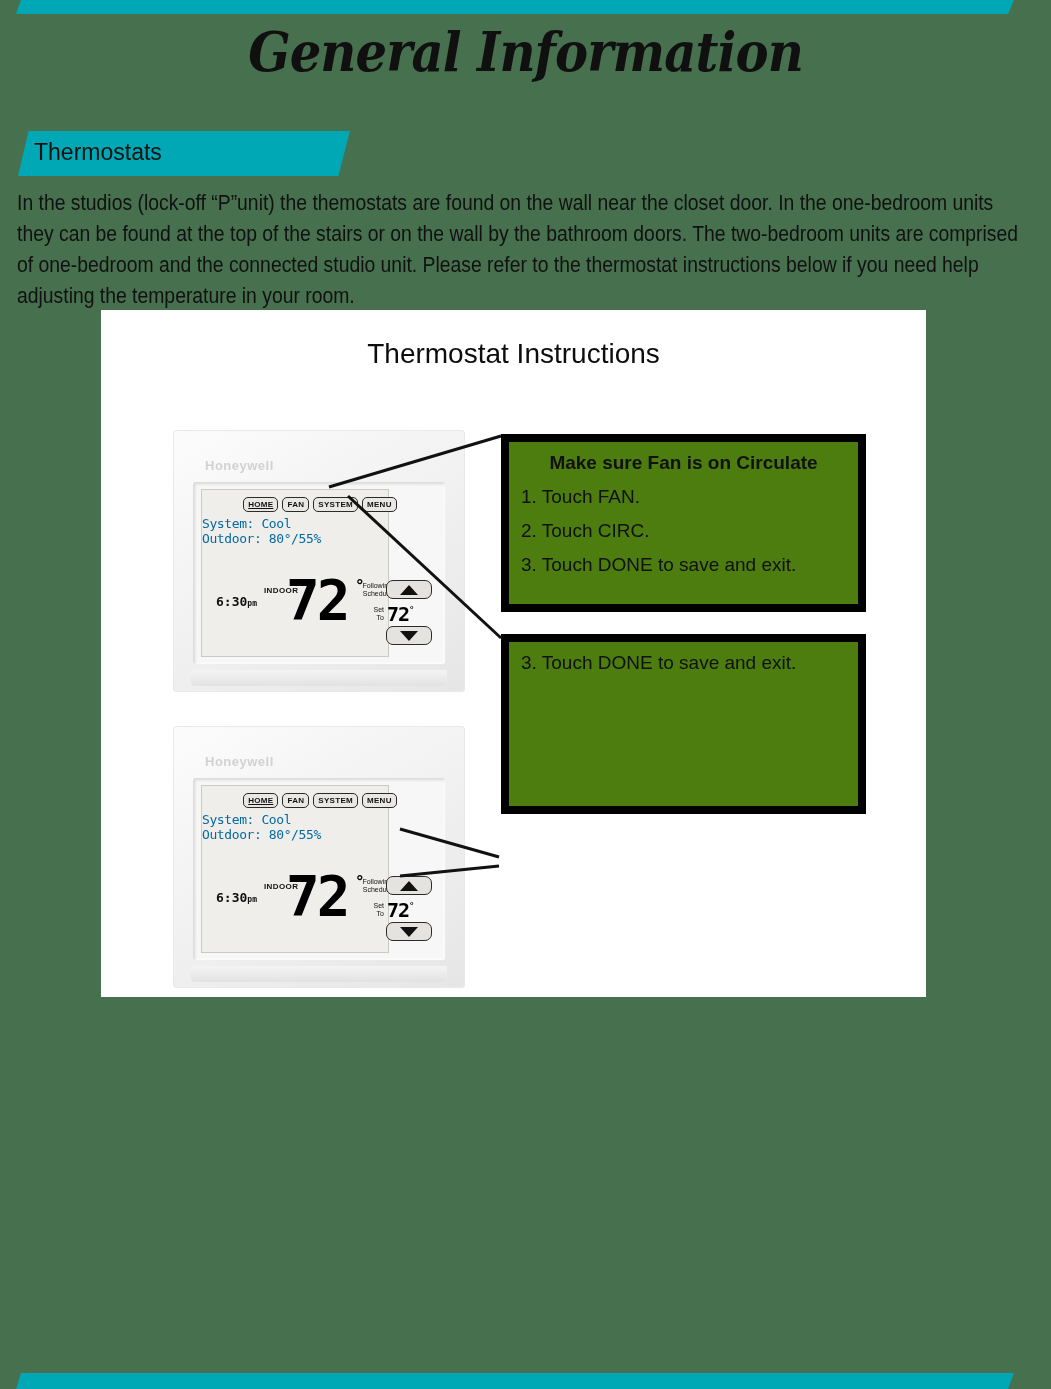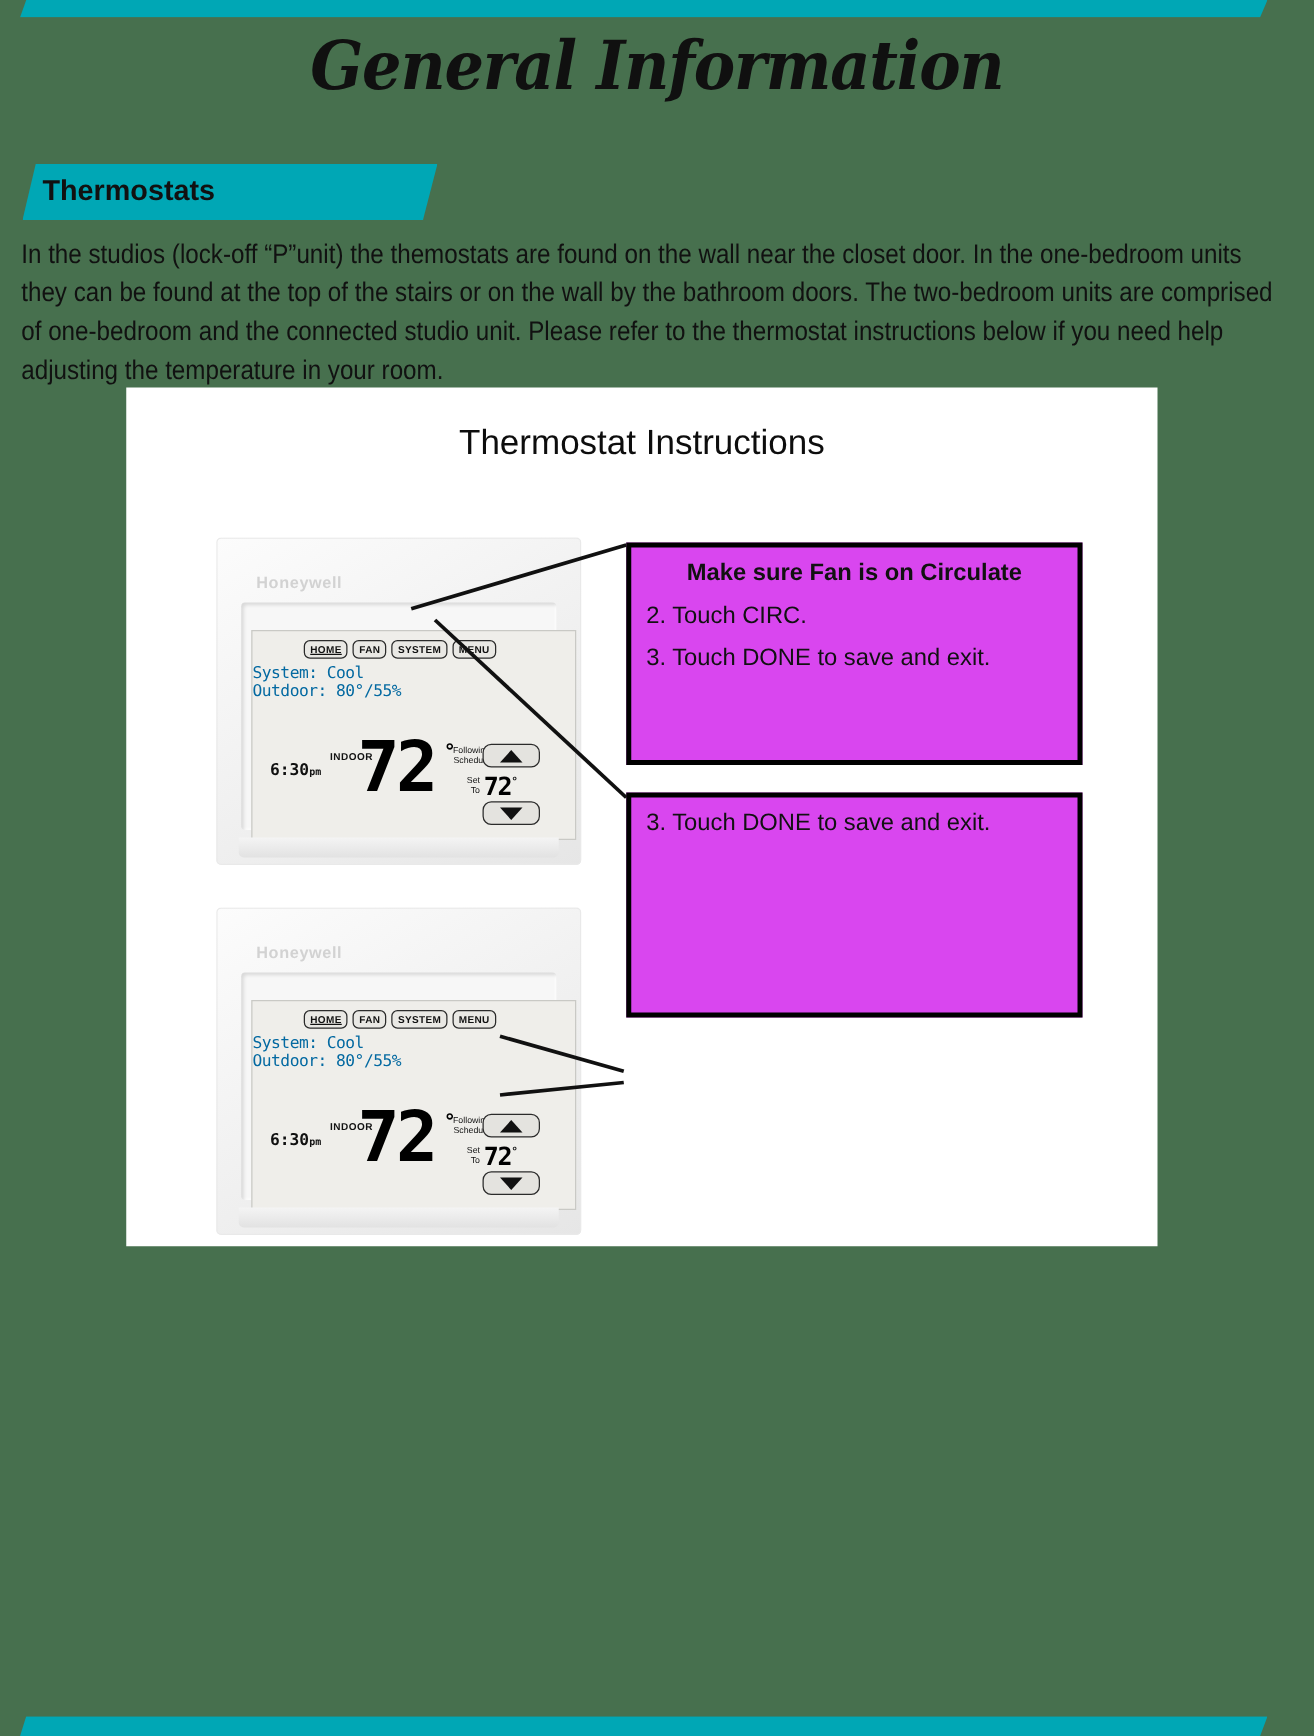--- a/index.html
+++ b/index.html
@@ -38,21 +38,21 @@
   }
 
   
   .section-tab {
     position: absolute; left: 18px; top: 131px; width: 332px; height: 45px;
     background: #00a7b5;
     clip-path: polygon(3.2% 0, 100% 0, 96.5% 100%, 0% 100%);
   }
   .section-tab-label {
     position: absolute; left: 34px; top: 139px;
-    font-size: 23px; color: #111; font-weight: 700;
+    font-size: 23px; color: #111; font-weight: 400;
     font-family: "Liberation Sans", sans-serif;
     text-align: right;
   }
 
   
   .body-copy {
     position: absolute; left: 17px; top: 188px; width: 1013px;
     font-family: "Liberation Sans Narrow", "Liberation Sans", sans-serif;
     font-size: 21.5px;
     line-height: 31px;
@@ -95,22 +95,22 @@
   }
 
   .bezel {
     position: absolute; left: 20px; top: 52px;
     width: 252px; height: 182px;
     background: #f7f7f7;
     border-radius: 3px;
     box-shadow: inset 2px 2px 3px rgba(0,0,0,0.12), inset -1px -1px 2px rgba(255,255,255,0.9);
   }
   .lcd {
-    position: absolute; left: 8px; top: 22px;
-    width: 260px; height: 168px;
+    position: absolute; left: 8px; top: 7px;
+    width: 188px; height: 168px;
     background: #efeeea;
     border: 1px solid #c9c9c5;
   }
 
   .lcd-buttons {
     position: absolute; left: 0; top: 7px; width: 236px;
     display: flex; justify-content: center; gap: 4px;
   }
   .lcd-btn {
     border: 1px solid #2b2b2b;
@@ -199,22 +199,22 @@
 
   .thermo-base {
     position: absolute; left: 18px; bottom: 6px; width: 256px; height: 16px;
     background: linear-gradient(180deg,#f4f4f4,#e2e2e2);
     border-radius: 0 0 4px 4px;
   }
 
   
   .inst-box {
     position: absolute;
-    border: 4px solid #000000;
-    background: #d946ef;
+    border: 8px solid #000000;
+    background: #4d7c0f;
     padding: 10px 12px 12px 12px;
   }
   .inst-1 { left: 400px; top: 124px; width: 365px; height: 178px; }
   .inst-2 { left: 400px; top: 324px; width: 365px; height: 180px; }
   .inst-3 { left: 398px; top: 540px; width: 368px; height: 134px; }
 
   .inst-head {
     text-align: center; font-weight: bold; font-size: 19px; color: #111;
     margin-bottom: 12px;
     font-family: "Liberation Sans", sans-serif;
@@ -341,20 +341,21 @@
             <span class="arrow-glyph"></span>
           </div>
 
         </div>
       </div>
       <div class="thermo-base"></div>
     </div>
 
     <div class="inst-box inst-1">
       <div class="inst-head">Make sure Fan is on Circulate</div>
+      <div class="inst-step">1. Touch FAN.</div>
       <div class="inst-step">2. Touch CIRC.</div>
       <div class="inst-step">3. Touch DONE to save and exit.</div>
     </div>
 
     <div class="inst-box inst-2">
       <div class="inst-step">3. Touch DONE to save and exit.</div>
     </div>
 
 
     <svg class="connectors" viewBox="0 0 825 687">

